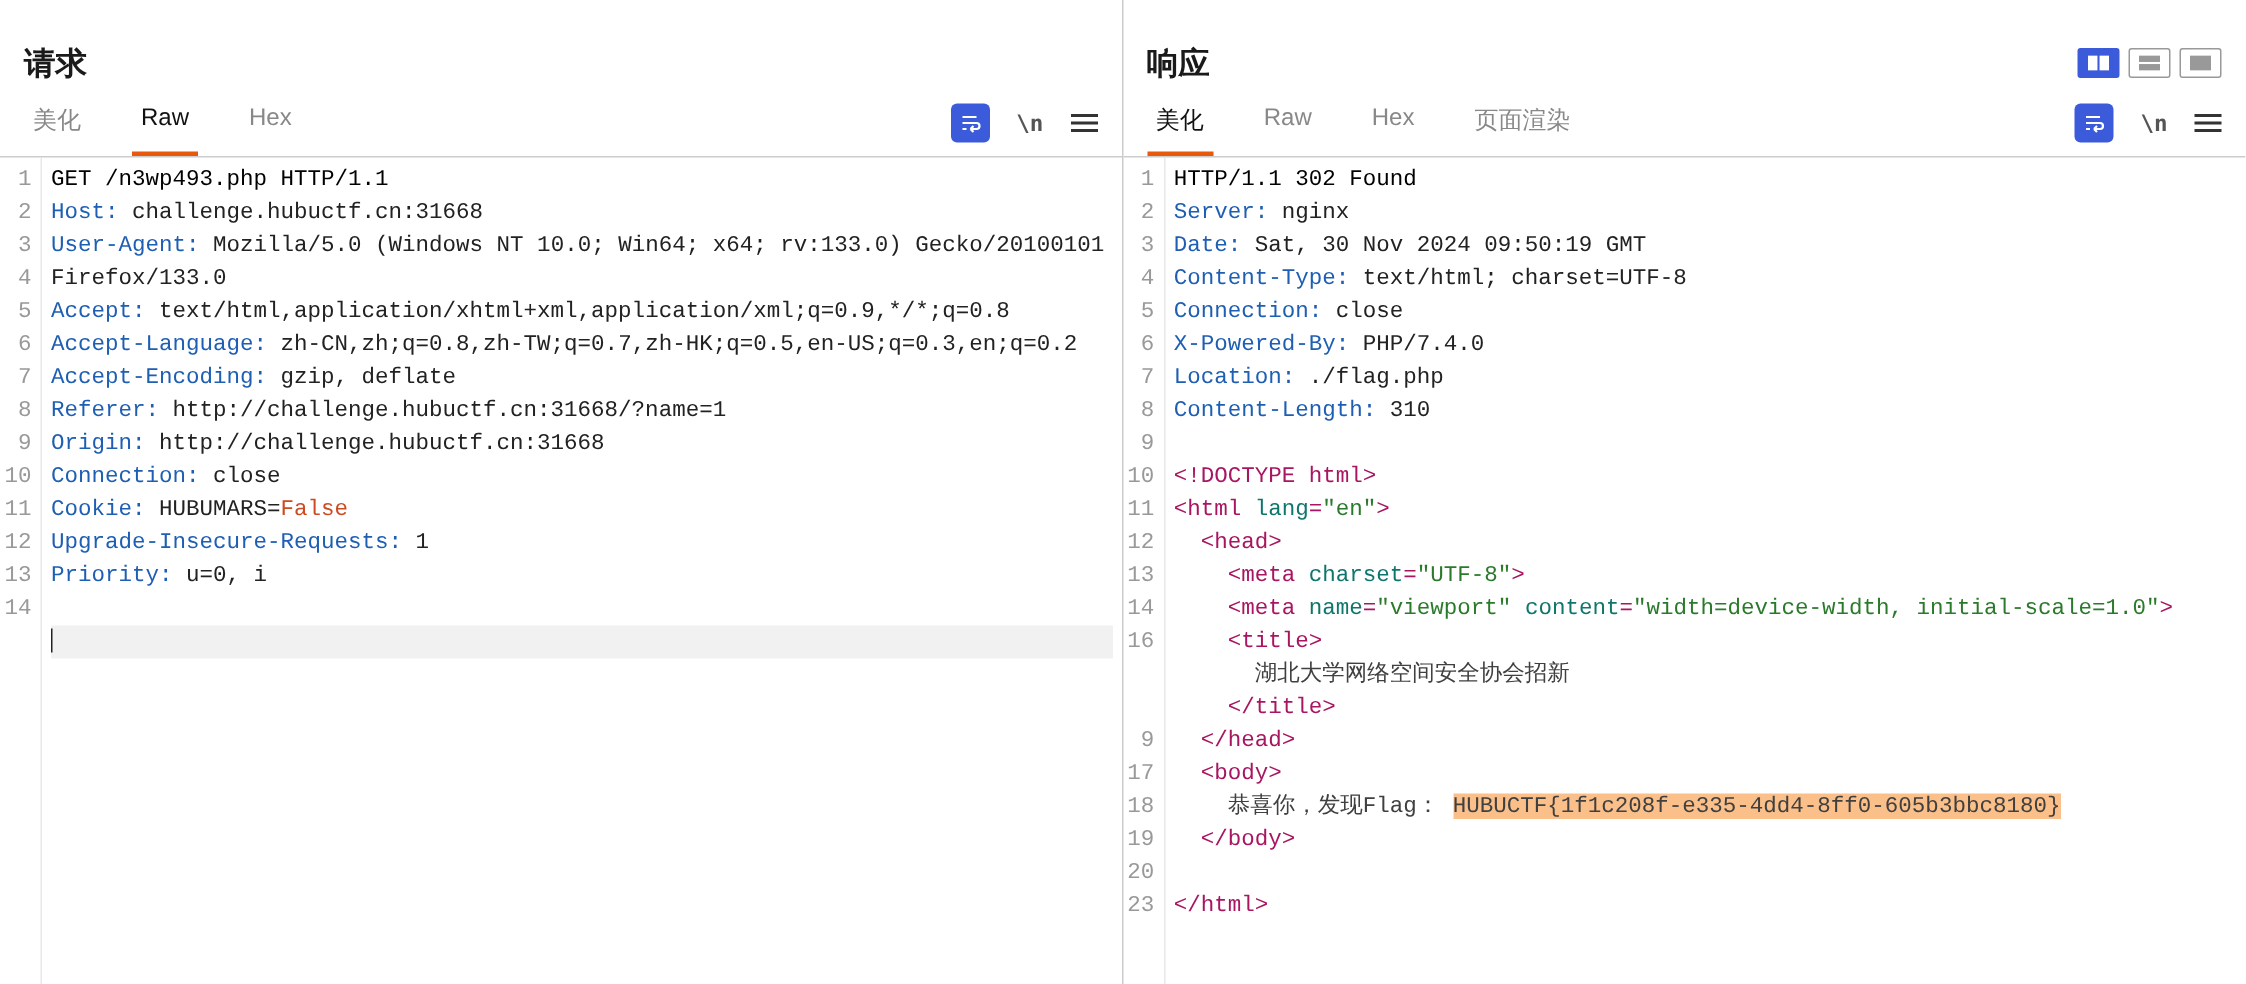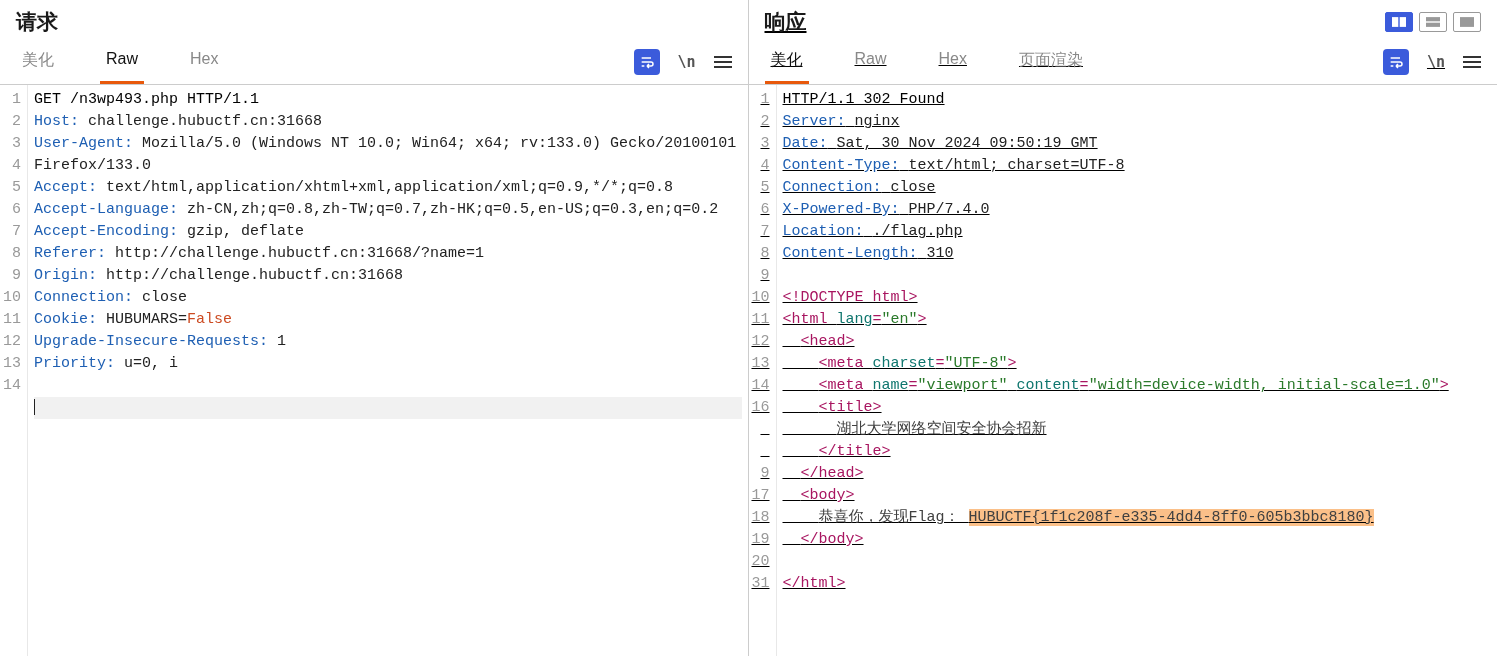--- a/index.html
+++ b/index.html
@@ -1,27 +1,27 @@
 <!DOCTYPE html>
 <html><head>
 <meta charset="utf-8">
 <style>
 * { margin: 0; padding: 0; box-sizing: border-box; }
 body { font-family: -apple-system, BlinkMacSystemFont, "Segoe UI", Arial, sans-serif; background: #fff; overflow: hidden; }
 .container { display: flex; width: 1497px; height: 656px; }
 .panel { width: 50%; display: flex; flex-direction: column; border-right: 1px solid #ccc; height: 100%; }
-.panel:last-child { border-right: none; text-decoration: underline; }
-.panel-header { display: flex; align-items: center; justify-content: space-between; padding: 8px 16px 0 16px; }
+.panel:last-child { border-right: none; }
+.panel-header { display: flex; align-items: center; justify-content: space-between; padding: 8px 16px 0 16px; margin-top: 20px; }
 .panel-title { font-size: 21px; font-weight: bold; color: #1a1a1a; }
 .view-icons { display: flex; gap: 6px; align-items: center; }
 .view-icon { width: 28px; height: 20px; border: 1px solid #999; display: flex; align-items: center; justify-content: center; cursor: pointer; border-radius: 2px; }
 .view-icon.active { background: #3b5bdb; border-color: #3b5bdb; }
 .view-icon svg { width: 14px; height: 12px; }
 .tab-row { display: flex; align-items: center; justify-content: space-between; border-bottom: 1px solid #ccc; padding: 0 16px; margin-top: 4px; }
-.tabs { display: flex; gap: 40px; }
+.tabs { display: flex; gap: 28px; }
 .tab { font-size: 16px; color: #888; padding: 10px 6px; cursor: pointer; border-bottom: 3px solid transparent; }
 .tab.active { color: #111; border-bottom-color: #e8590c; }
 .toolbar-icons { display: flex; gap: 14px; align-items: center; }
 .action-icon { width: 26px; height: 26px; border-radius: 4px; display: flex; align-items: center; justify-content: center; cursor: pointer; font-size: 15px; color: #555; }
 .action-icon.blue { background: #3b5bdb; color: #fff; }
 .newline-icon { font-family: monospace; font-weight: bold; font-size: 15px; }
 .hamburger { width: 18px; display: flex; flex-direction: column; gap: 3px; cursor: pointer; }
 .hamburger span { height: 2px; background: #333; }
 .code-area { flex: 1; display: flex; overflow: hidden; font-family: "Consolas","Monaco","Courier New",monospace; font-size: 15px; line-height: 22px; }
 .gutter { width: 28px; padding: 4px 6px 4px 0; text-align: right; color: #999; user-select: none; border-right: 1px solid #e8e8e8; }
@@ -149,18 +149,18 @@
           <div class="code-line">13</div>
           <div class="code-line">14</div>
           <div class="code-line">16</div>
           <div class="code-line">&nbsp;</div>
           <div class="code-line">&nbsp;</div>
           <div class="code-line">9</div>
           <div class="code-line">17</div>
           <div class="code-line">18</div>
           <div class="code-line">19</div>
           <div class="code-line">20</div>
-          <div class="code-line">31</div>
+          <div class="code-line">23</div>
         </div>
       <div class="code-lines" id="res-code"><div class="code-line">HTTP/1.1 302 Found</div><div class="code-line"><span class="h-name">Server:</span> <span class="h-val">nginx</span></div><div class="code-line"><span class="h-name">Date:</span> <span class="h-val">Sat, 30 Nov 2024 09:50:19 GMT</span></div><div class="code-line"><span class="h-name">Content-Type:</span> <span class="h-val">text/html; charset=UTF-8</span></div><div class="code-line"><span class="h-name">Connection:</span> <span class="h-val">close</span></div><div class="code-line"><span class="h-name">X-Powered-By:</span> <span class="h-val">PHP/7.4.0</span></div><div class="code-line"><span class="h-name">Location:</span> <span class="h-val">./flag.php</span></div><div class="code-line"><span class="h-name">Content-Length:</span> <span class="h-val">310</span></div><div class="code-line"></div><div class="code-line"><span class="tag">&lt;!DOCTYPE html&gt;</span></div><div class="code-line"><span class="tag">&lt;html </span><span class="attr">lang</span><span class="tag">=</span><span class="attrval">"en"</span><span class="tag">&gt;</span></div><div class="code-line">&nbsp;&nbsp;<span class="tag">&lt;head&gt;</span></div><div class="code-line">&nbsp;&nbsp;&nbsp;&nbsp;<span class="tag">&lt;meta </span><span class="attr">charset</span><span class="tag">=</span><span class="attrval">"UTF-8"</span><span class="tag">&gt;</span></div><div class="code-line">&nbsp;&nbsp;&nbsp;&nbsp;<span class="tag">&lt;meta </span><span class="attr">name</span><span class="tag">=</span><span class="attrval">"viewport"</span><span class="tag"> </span><span class="attr">content</span><span class="tag">=</span><span class="attrval">"width=device-width, initial-scale=1.0"</span><span class="tag">&gt;</span></div><div class="code-line">&nbsp;&nbsp;&nbsp;&nbsp;<span class="tag">&lt;title&gt;</span></div><div class="code-line">&nbsp;&nbsp;&nbsp;&nbsp;&nbsp;&nbsp;<span class="text">湖北大学网络空间安全协会招新</span></div><div class="code-line">&nbsp;&nbsp;&nbsp;&nbsp;<span class="tag">&lt;/title&gt;</span></div><div class="code-line">&nbsp;&nbsp;<span class="tag">&lt;/head&gt;</span></div><div class="code-line">&nbsp;&nbsp;<span class="tag">&lt;body&gt;</span></div><div class="code-line">&nbsp;&nbsp;&nbsp;&nbsp;<span class="text">恭喜你，发现Flag： </span><span class="highlight text">HUBUCTF{1f1c208f-e335-4dd4-8ff0-605b3bbc8180}</span></div><div class="code-line">&nbsp;&nbsp;<span class="tag">&lt;/body&gt;</span></div><div class="code-line"></div><div class="code-line"><span class="tag">&lt;/html&gt;</span></div></div>
     </div>
   </div>
 </div>
 
 </body></html>

